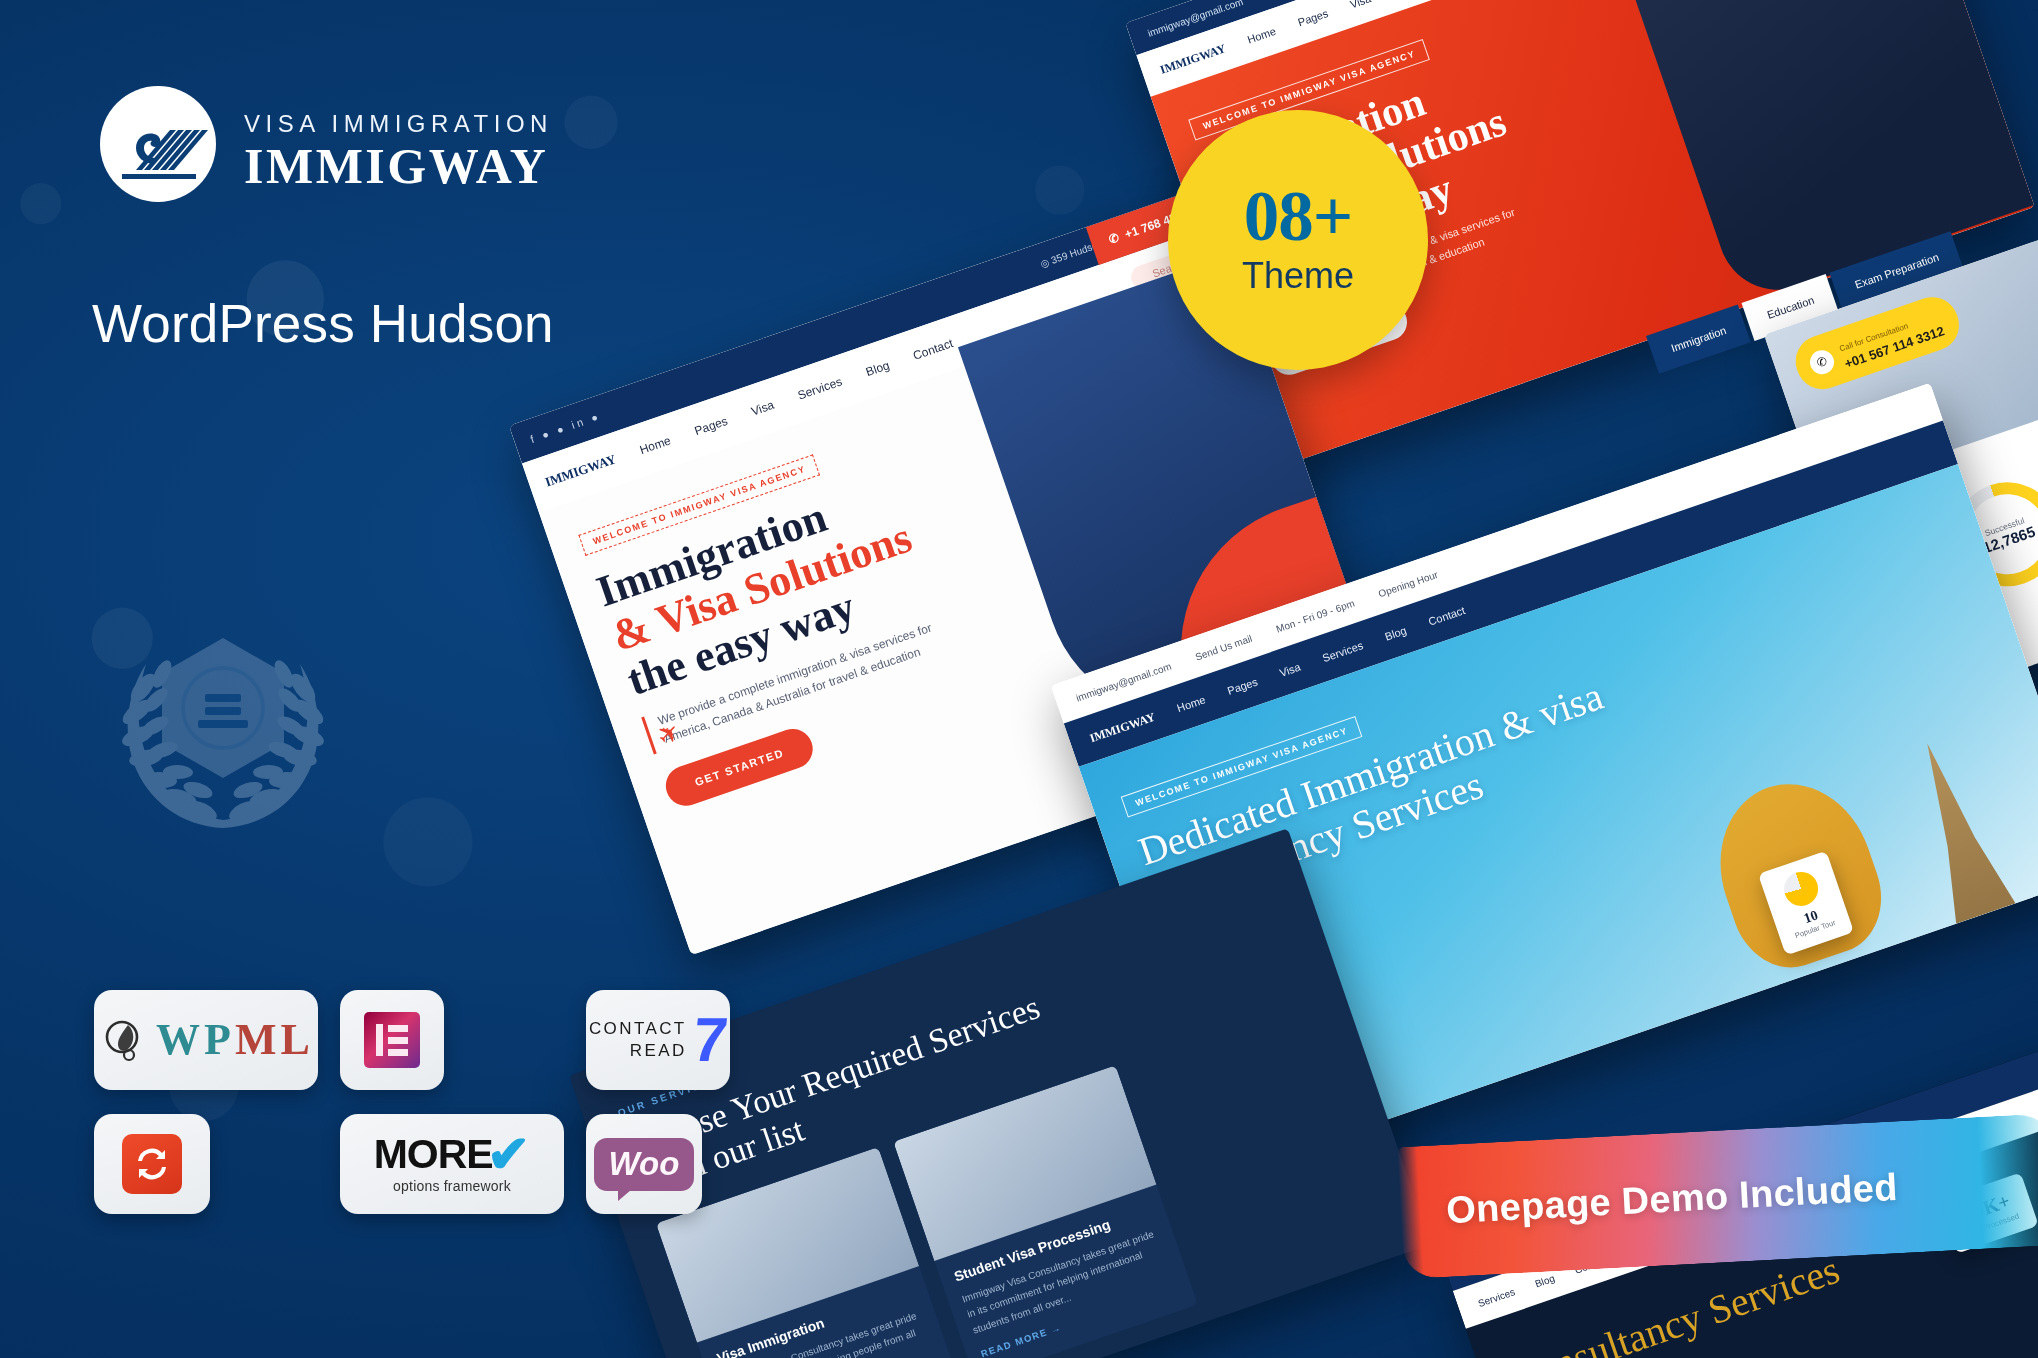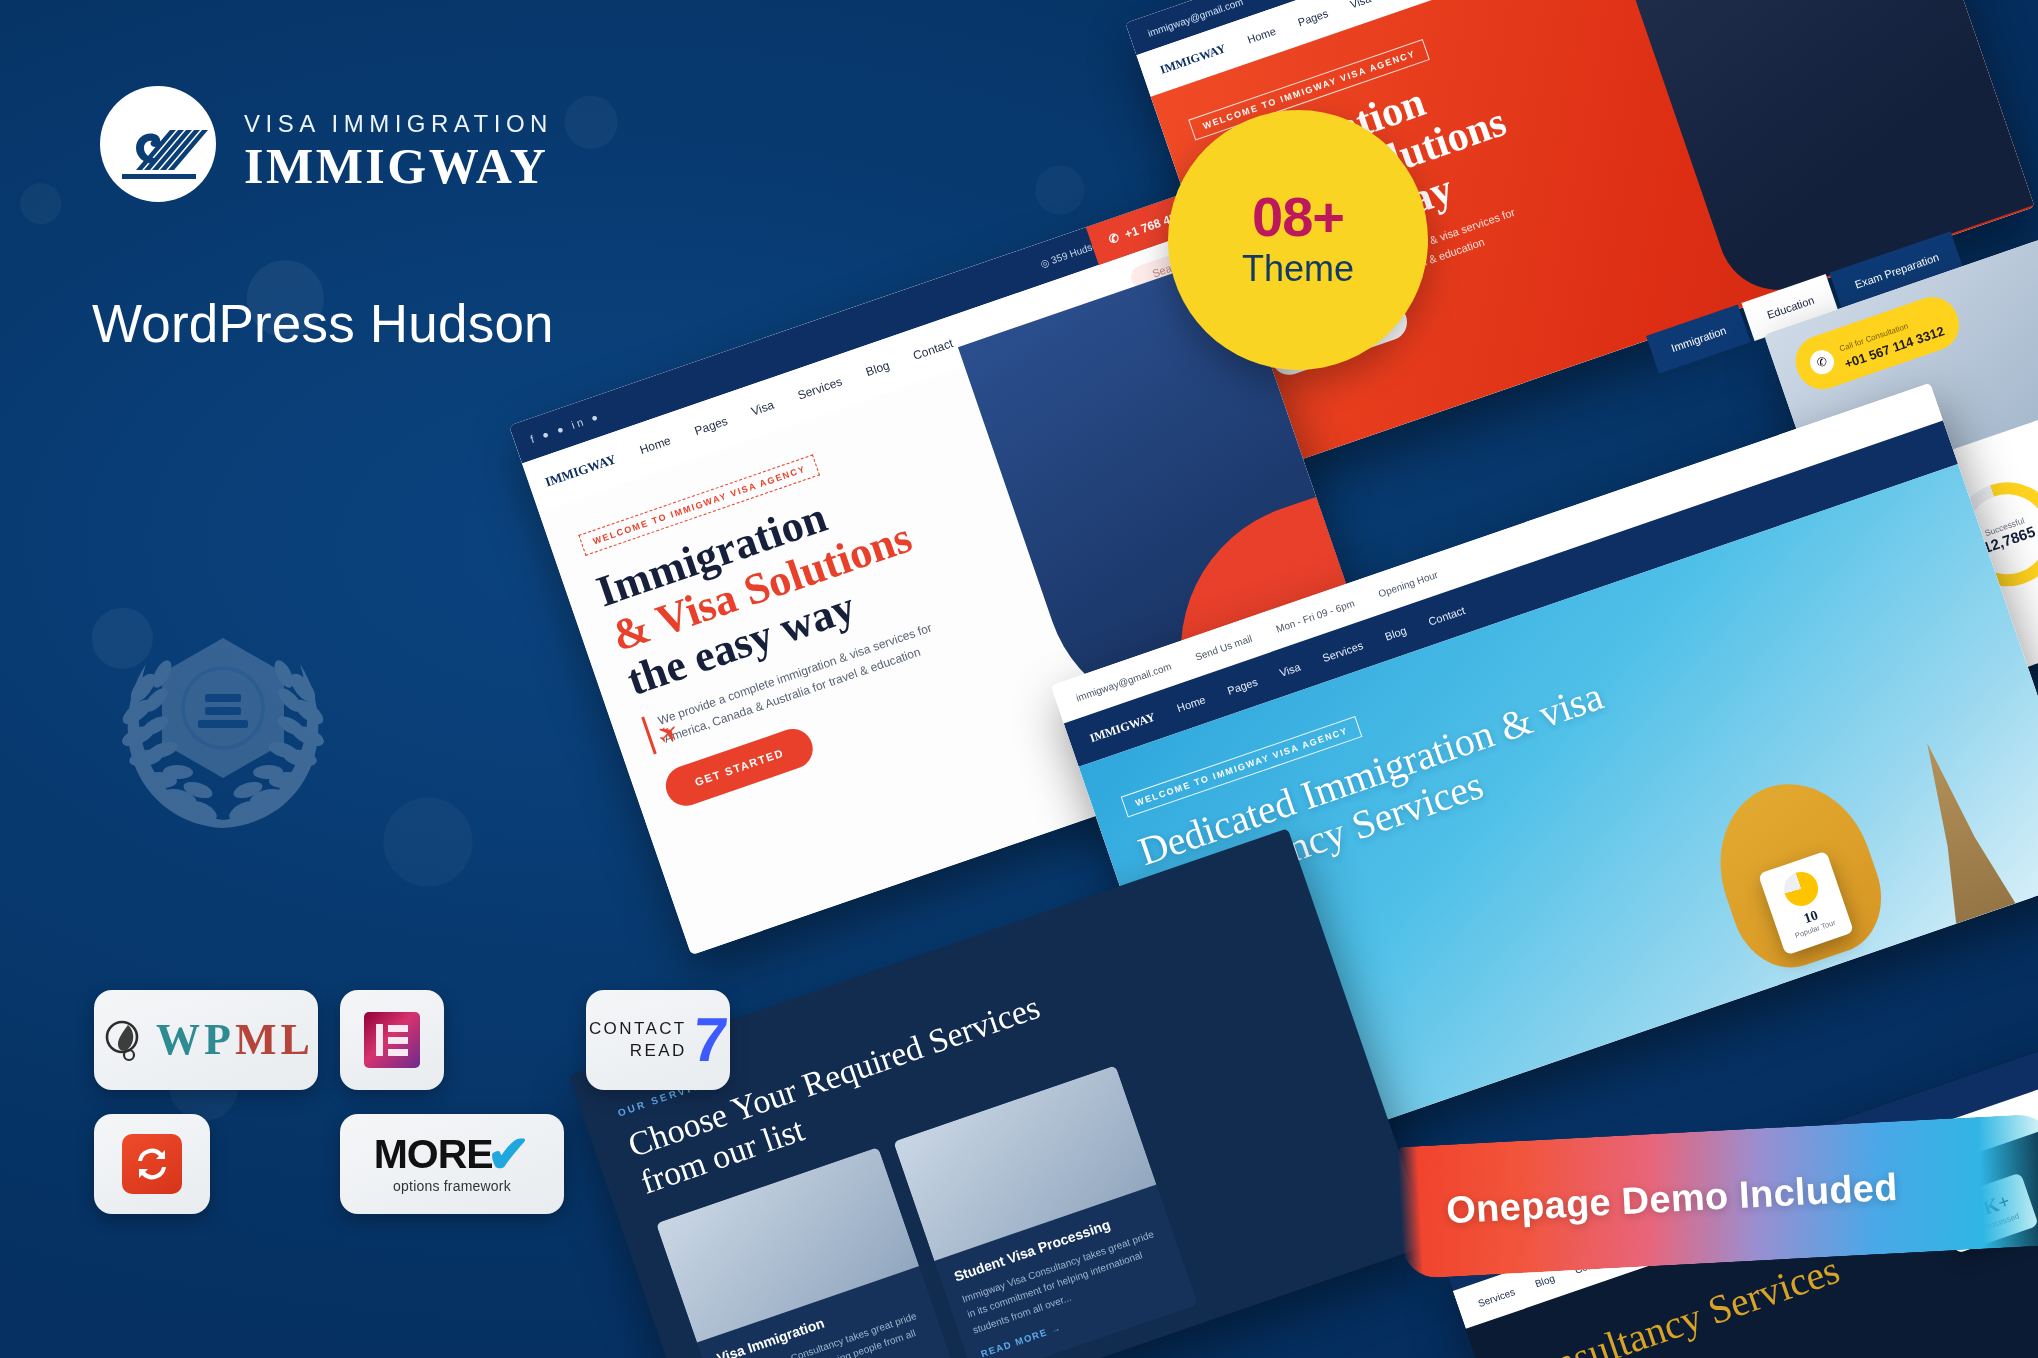--- a/index.html
+++ b/index.html
@@ -254,21 +254,21 @@
                     background:conic-gradient(#ffc400 0 76%, #edeff2 76% 100%); }
   .badge10 .n { font-family:"Liberation Serif",serif; font-size:14px; font-weight:700; color:#13203a; }
   .badge10 .c { font-size:7.5px; color:#6b7280; }
 
   
   .demos {
     position:absolute; left:1168px; top:110px; width:260px; height:260px; border-radius:50%;
     background:#f9d423; display:flex; flex-direction:column; align-items:center; justify-content:center;
     z-index:60; box-shadow:0 14px 34px rgba(0,0,0,.28);
   }
-  .demos .n { font-size:56px; font-weight:700; color:#be185d; line-height:.95; letter-spacing:-1px; }
+  .demos .n { font-size:71px; font-weight:700; color:#0369a1; line-height:.95; letter-spacing:-1px;font-family:Liberation Serif, serif; }
   .demos .l { font-size:36px; color:#123a63; margin-top:4px; }
 
   
   .ribbon {
     position:absolute; left:1400px; top:1130px; width:660px; height:132px; z-index:70;
     transform:rotate(-3deg);
   }
   .ribbon .brush {
     position:absolute; inset:0;
     background:linear-gradient(95deg,#f0402c 0%, #f2543a 18%, #e8657a 38%, #9a8ed0 54%, #4aa8e8 72%, #2fb6e4 88%, #27c3d8 100%);
@@ -430,20 +430,23 @@
     <div class="pcard c5">
       <div class="redux">
         <div class="redux-top">
           <span class="redux-word">MORE</span>
           <span class="redux-check">✔</span>
         </div>
         <div class="redux-sub">options framework</div>
       </div>
     </div>
 
+    <div class="pcard c6">
+      <div class="woo">Woo</div>
+    </div>
 
   </div>
 </div>
 
 <div class="montage">
 
   <div class="mock mB t">
     <div class="strip">
       <span>immigway@gmail.com</span>
     </div>

